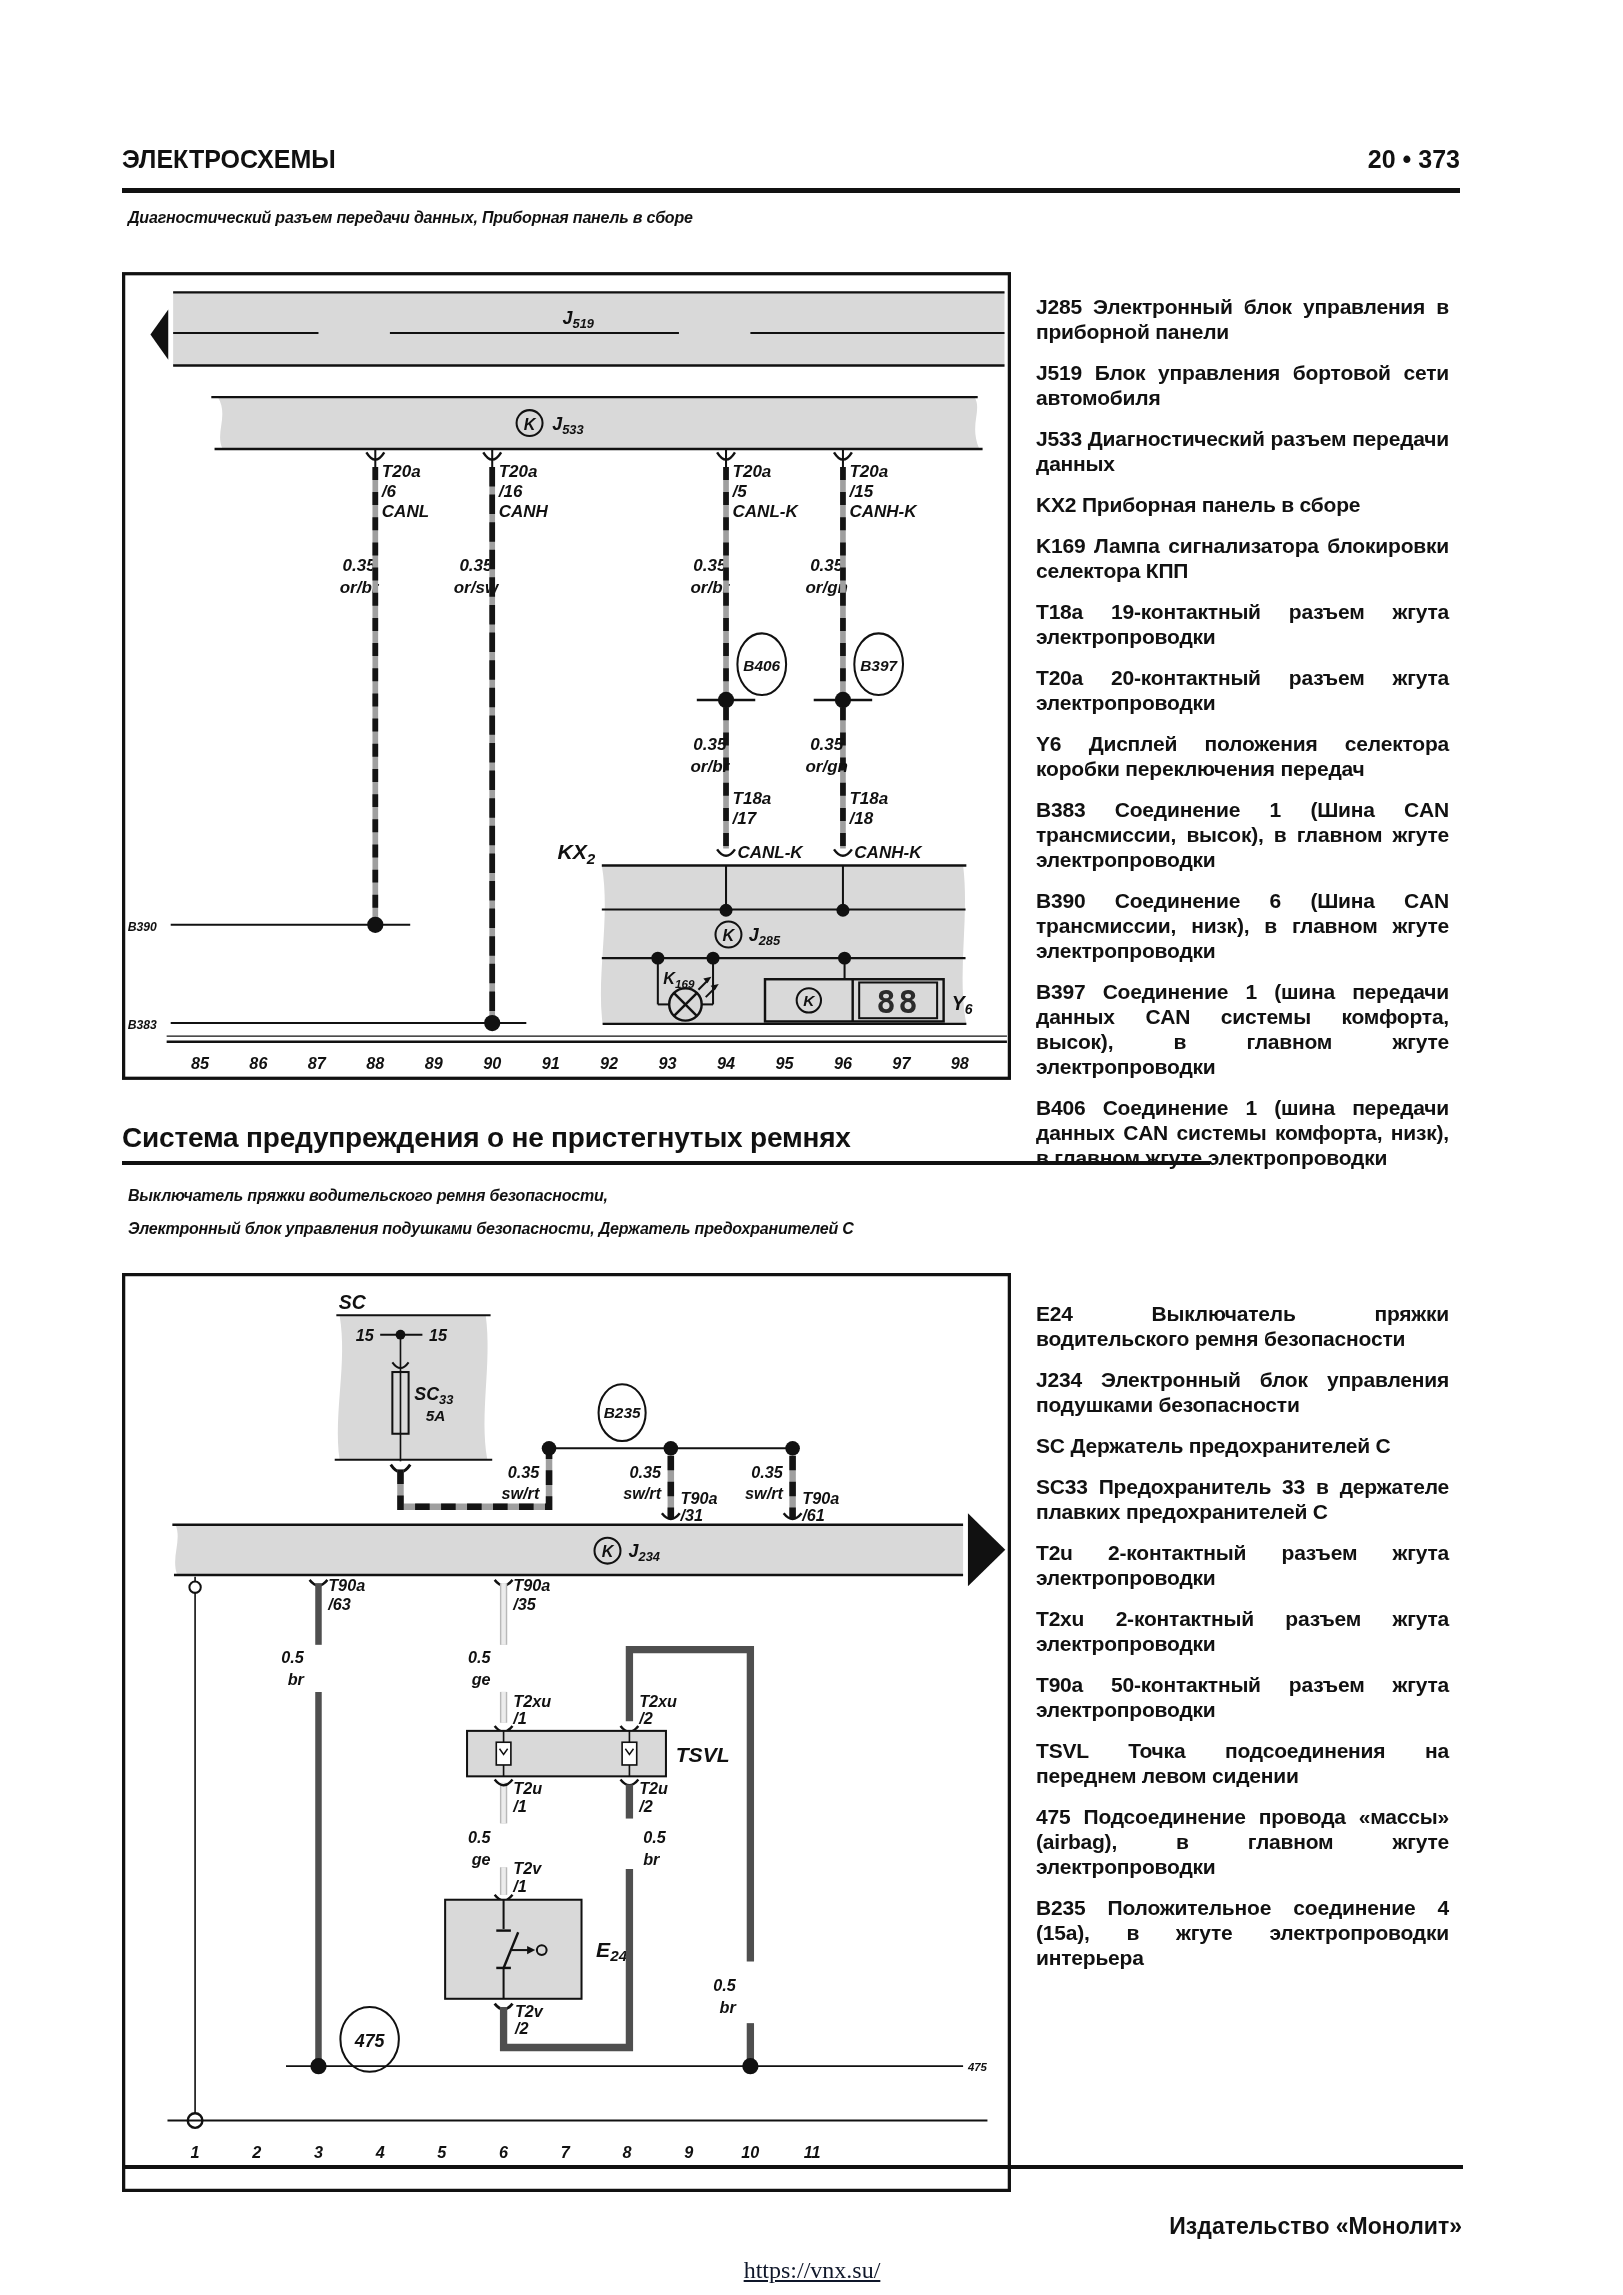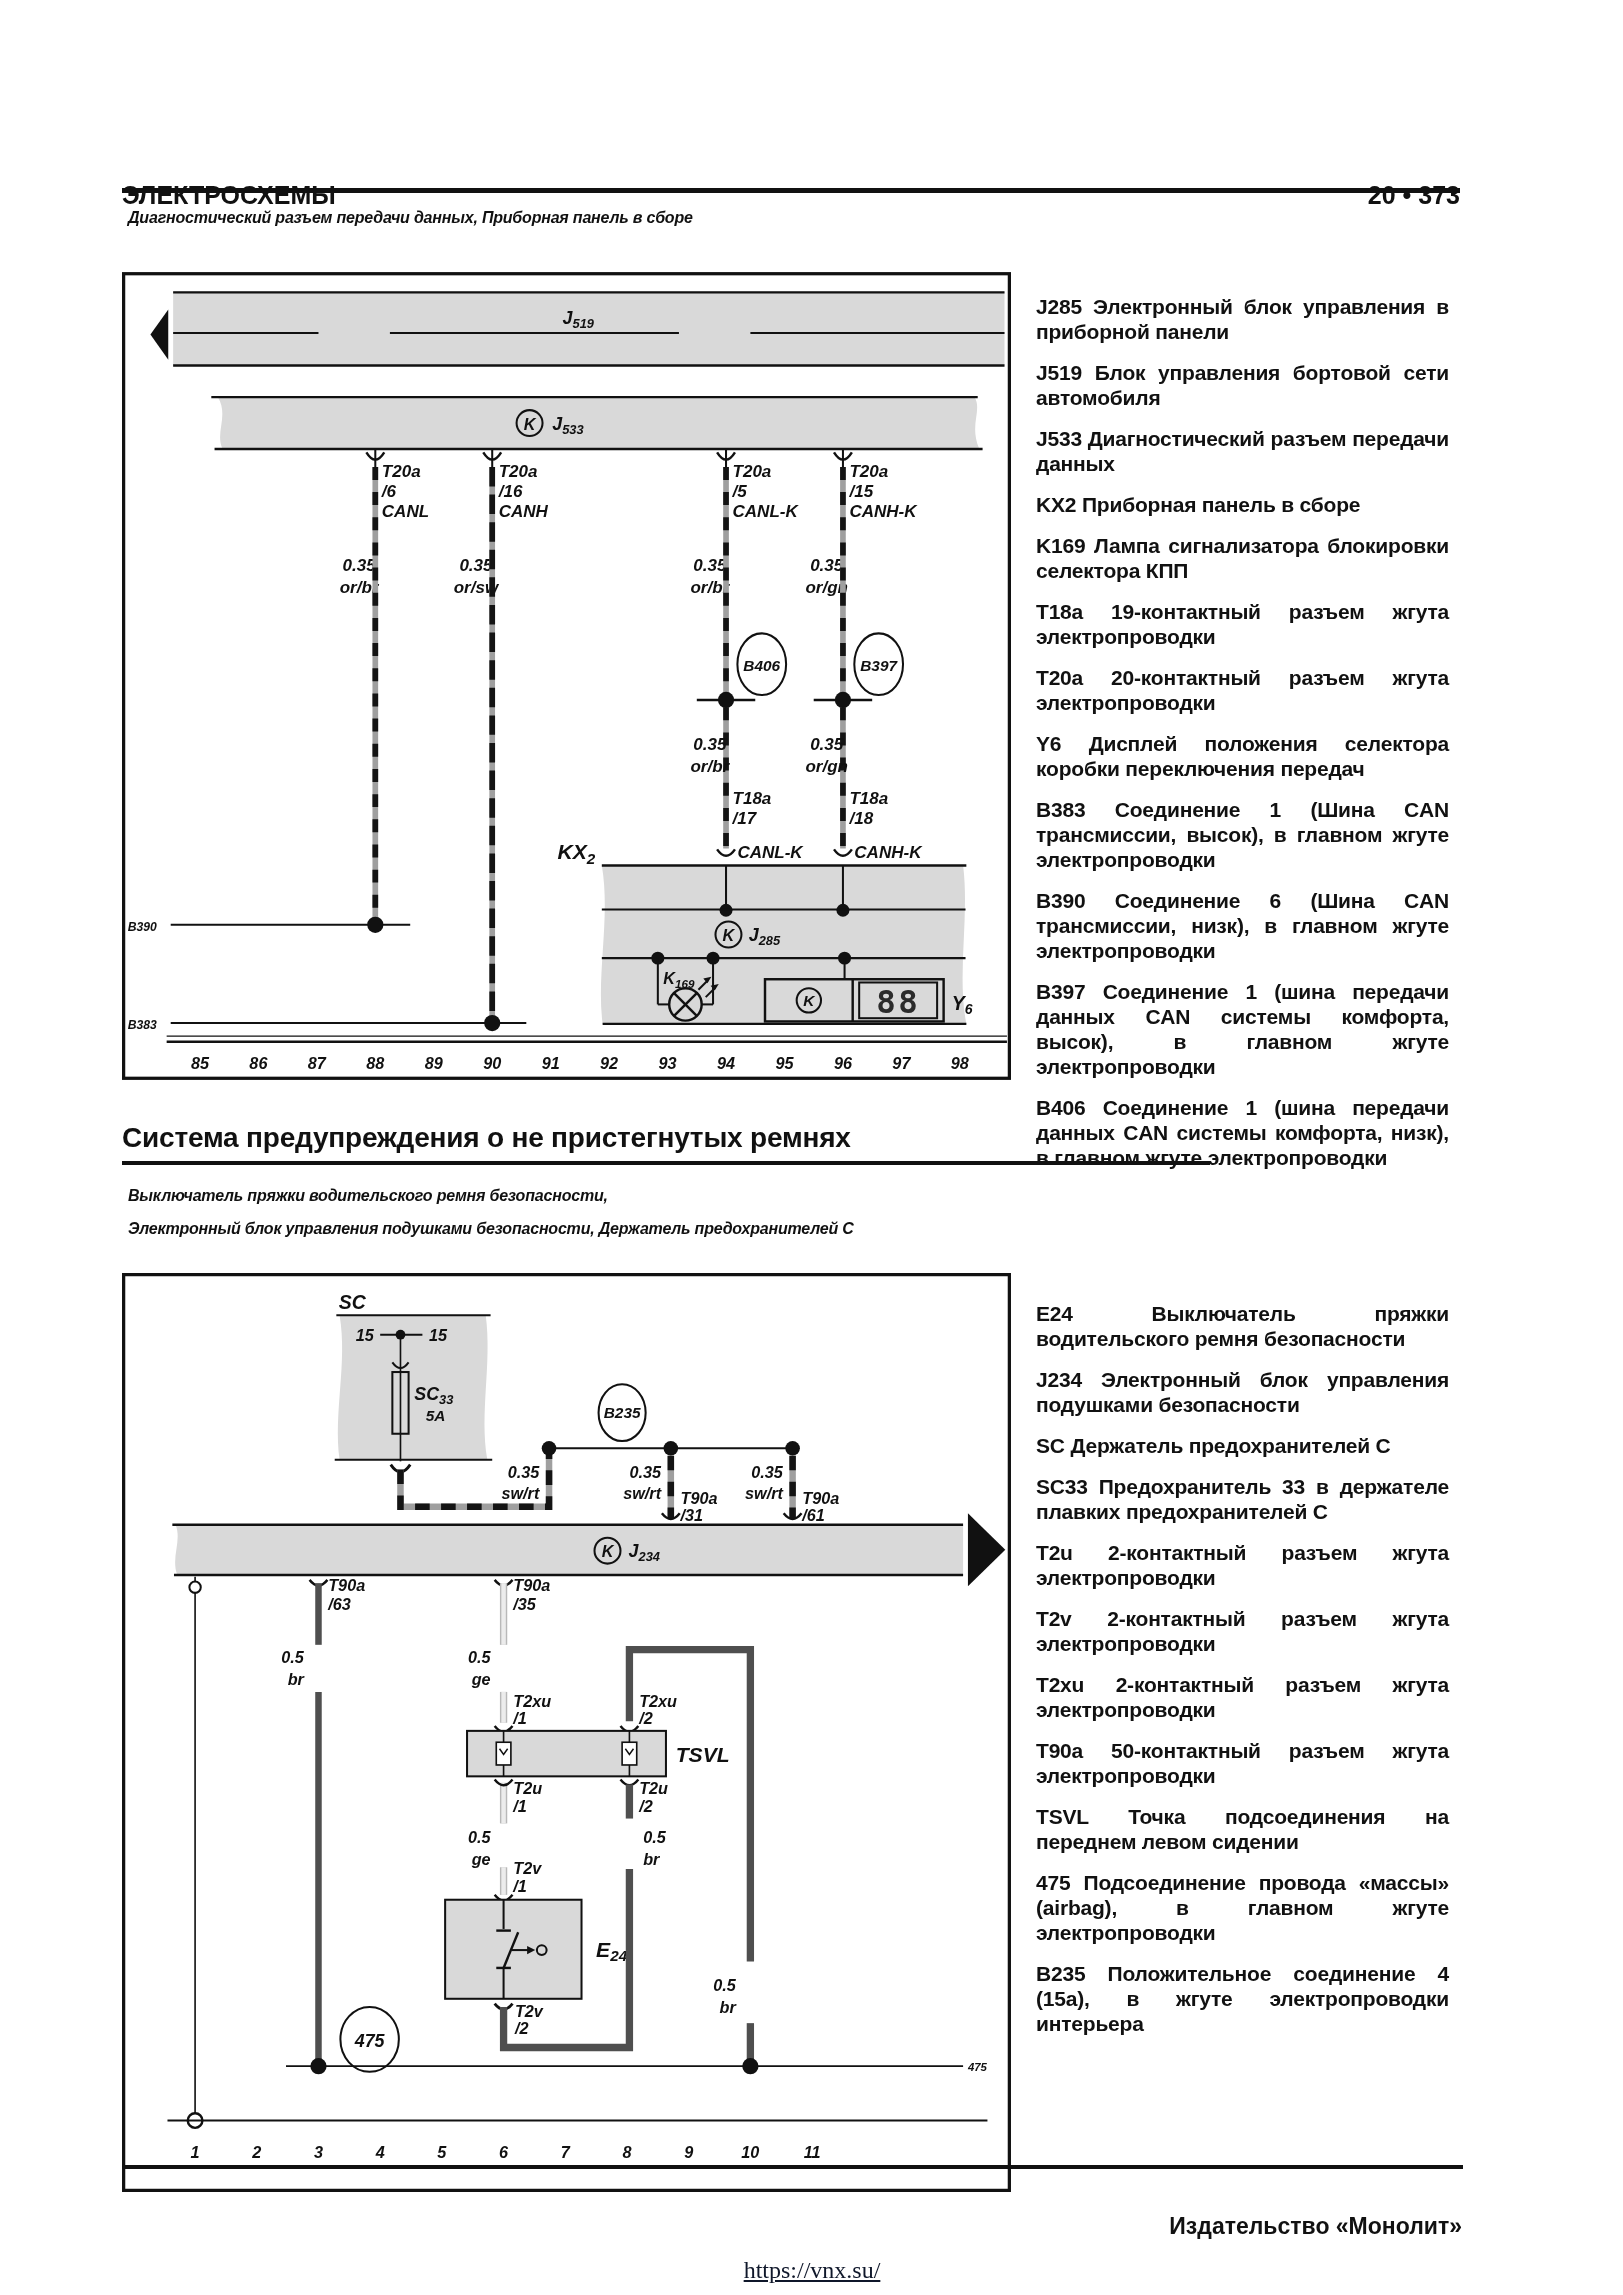--- a/index.html
+++ b/index.html
@@ -1,21 +1,21 @@
 <!DOCTYPE html>
 <html style="font-size:13px"><head>
 <meta charset="utf-8">
 <style>
   html,body{margin:0;padding:0;}
   body{
     width:1624px;height:2295px;position:relative;background:#ffffff;
     font-family:"Liberation Sans",sans-serif;color:#111;
   }
   .abs{position:absolute;}
-  .hdr{font-size:25px;font-weight:700;letter-spacing:0;margin-top:36px;}
+  .hdr{font-size:25px;font-weight:700;letter-spacing:0;}
   .rule{background:#111;}
   .title-italic{font-size:16px;font-weight:700;font-style:italic;letter-spacing:-0.2px;margin-left:6px;}
   .sec-title{font-size:28px;font-weight:700;letter-spacing:-0.2px;}
   .legend{width:445px;font-size:21px;font-weight:700;line-height:25px;letter-spacing:-0.2px;text-align:justify;}
   .legend .li{margin:16px;}
   .footer-text{font-size:23px;font-weight:700;margin-top:32px;}
   .watermark{font-family:"Liberation Serif",serif;font-size:24px;color:#0f172a;text-decoration:underline;}
   
   svg text{font-family:"Liberation Sans",sans-serif;font-weight:700;font-style:italic;fill:#111;}
   .t21{font-size:21px;} .t20{font-size:20px;} .t19{font-size:19px;}
@@ -428,21 +428,20 @@
     <text class="t20" x="1000" y="2658" text-anchor="middle">11</text>
   </g>
 </svg>
 
 <div class="abs legend" style="left:1020px;top:1285px;">
   <div class="li"><span>E24</span> <span>Выключатель пряжки водительского ремня безопасности</span></div>
   <div class="li"><span>J234</span> <span>Электронный блок управления подушками безопасности</span></div>
   <div class="li"><span>SC</span> <span>Держатель предохранителей С</span></div>
   <div class="li"><span>SC33</span> <span>Предохранитель 33 в держателе плавких предохранителей С</span></div>
   <div class="li"><span>T2u</span> <span>2-контактный разъем жгута электропроводки</span></div>
-  <div class="li"><span>T2v</span> <span>2-контактный разъем жгута электропроводки</span></div>
   <div class="li"><span>T2xu</span> <span>2-контактный разъем жгута электропроводки</span></div>
   <div class="li"><span>T90a</span> <span>50-контактный разъем жгута электропроводки</span></div>
   <div class="li"><span>TSVL</span> <span>Точка подсоединения на переднем левом сидении</span></div>
   <div class="li"><span>475</span> <span>Подсоединение провода «массы» (airbag), в главном жгуте электропроводки</span></div>
   <div class="li"><span>B235</span> <span>Положительное соединение 4 (15а), в жгуте электропроводки интерьера</span></div>
 </div>
 
 <div class="abs rule" style="left:122px;top:2165px;width:1341px;height:4px;"></div>
 <div class="abs footer-text" style="left:812px;top:2181px;width:650px;text-align:right;">Издательство «Монолит»</div>
 <div class="abs watermark" style="left:609px;top:2257px;width:406px;text-align:center;">https://vnx.su/</div>

